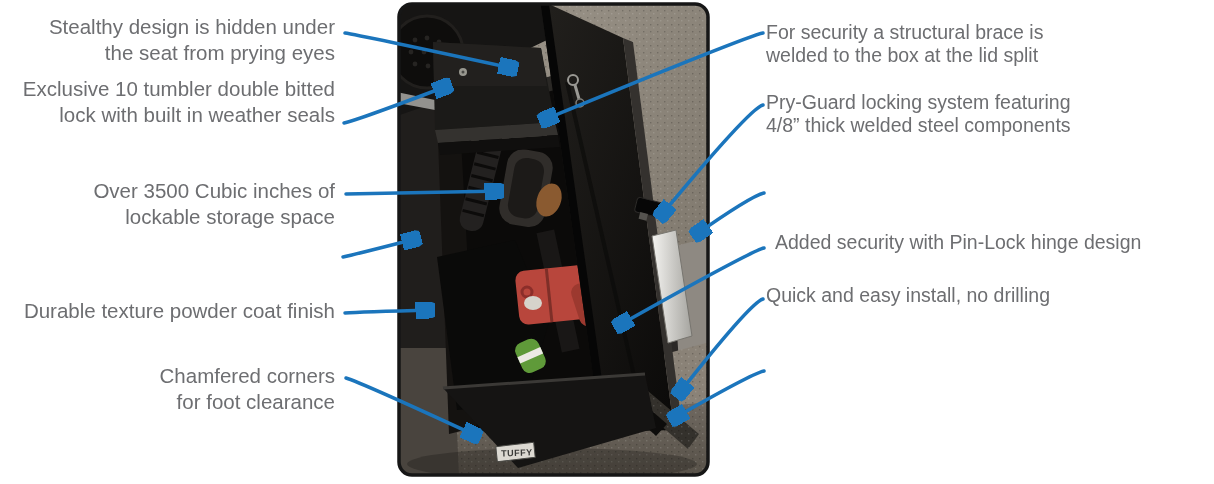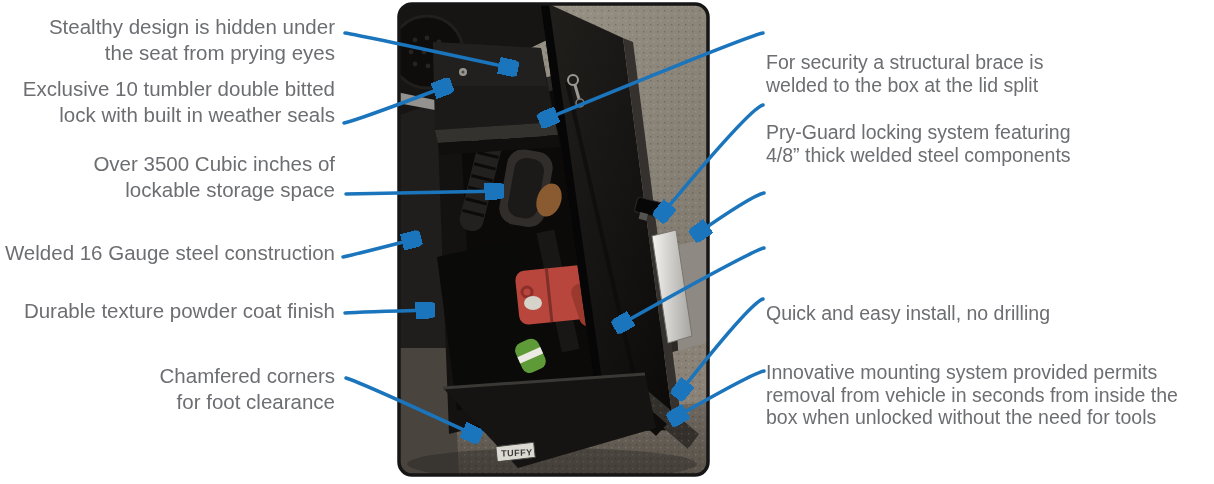--- a/index.html
+++ b/index.html
@@ -19,21 +19,20 @@
     right:879px;
     text-align:right;
     font-size:20.5px;
     line-height:26px;
   }
   .callout.right{
     left:766px;
     text-align:left;
     font-size:19.5px;
     line-height:22.5px;
-    margin-top:30px;
   }
   .arrows{
     position:absolute;left:0;top:0;
     pointer-events:none;
   }
   .arrows path{
     stroke:var(--arrow,#1b75bc);
     stroke-width:3.5;
     fill:none;
     stroke-linecap:round;
@@ -45,35 +44,32 @@
 </style>
 </head>
 <body>
 
 <div class="canvas">
 
   <div class="callout left" style="top:14px">Stealthy design is hidden under
 the seat from prying eyes</div>
   <div class="callout left" style="top:76px">Exclusive 10 tumbler double bitted
 lock with built in weather seals</div>
-  <div class="callout left" style="top:151px">Over 3500 Cubic inches of
+  <div class="callout left" style="top:178px">Over 3500 Cubic inches of
 lockable storage space</div>
-  <div class="callout left" style="top:240px">Welded 16 Gauge steel construction</div>
   <div class="callout left" style="top:298px">Durable texture powder coat finish</div>
   <div class="callout left" style="top:363px">Chamfered corners
 for foot clearance</div>
 
   <div class="callout right" style="top:21px">For security a structural brace is
 welded to the box at the lid split</div>
   <div class="callout right" style="top:91px">Pry-Guard locking system featuring
 4/8” thick welded steel components</div>
-  <div class="callout right" style="top:272px">Quick and easy install, no drilling</div>
-  <div class="callout right" style="top:331px">Innovative mounting system provided permits
-removal from vehicle in seconds from inside the
-box when unlocked without the need for tools</div>
+  <div class="callout right" style="top:231px;left:775px">Added security with Pin-Lock hinge design</div>
+  <div class="callout right" style="top:284px">Quick and easy install, no drilling</div>
 
   <svg class="photo" viewBox="0 0 313 475">
     <defs>
       <clipPath id="pc">
           <rect x="2" y="2" width="309" height="471" rx="13"></rect>
         </clipPath>
       <linearGradient id="carpetG" x1="0" y1="0" x2="1" y2="1">
         <stop offset="0" stop-color="#9a9388"></stop>
           <stop offset="1" stop-color="#7d766b"></stop>
       </linearGradient>

